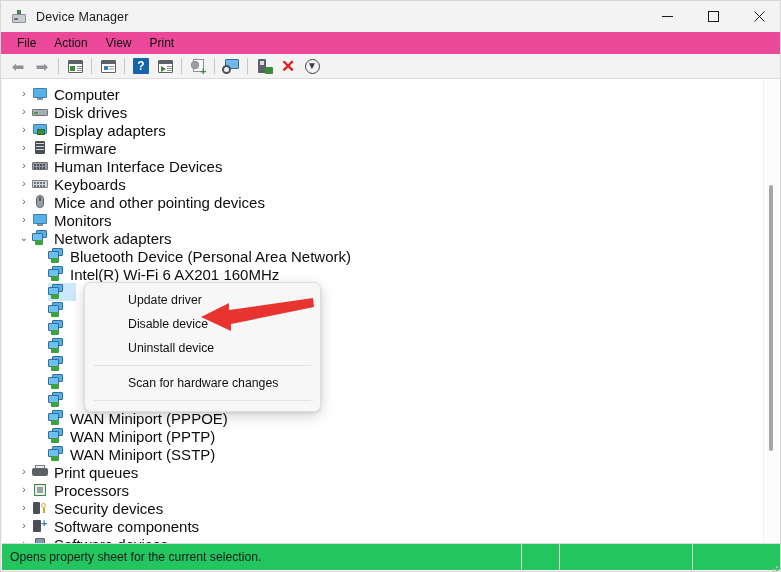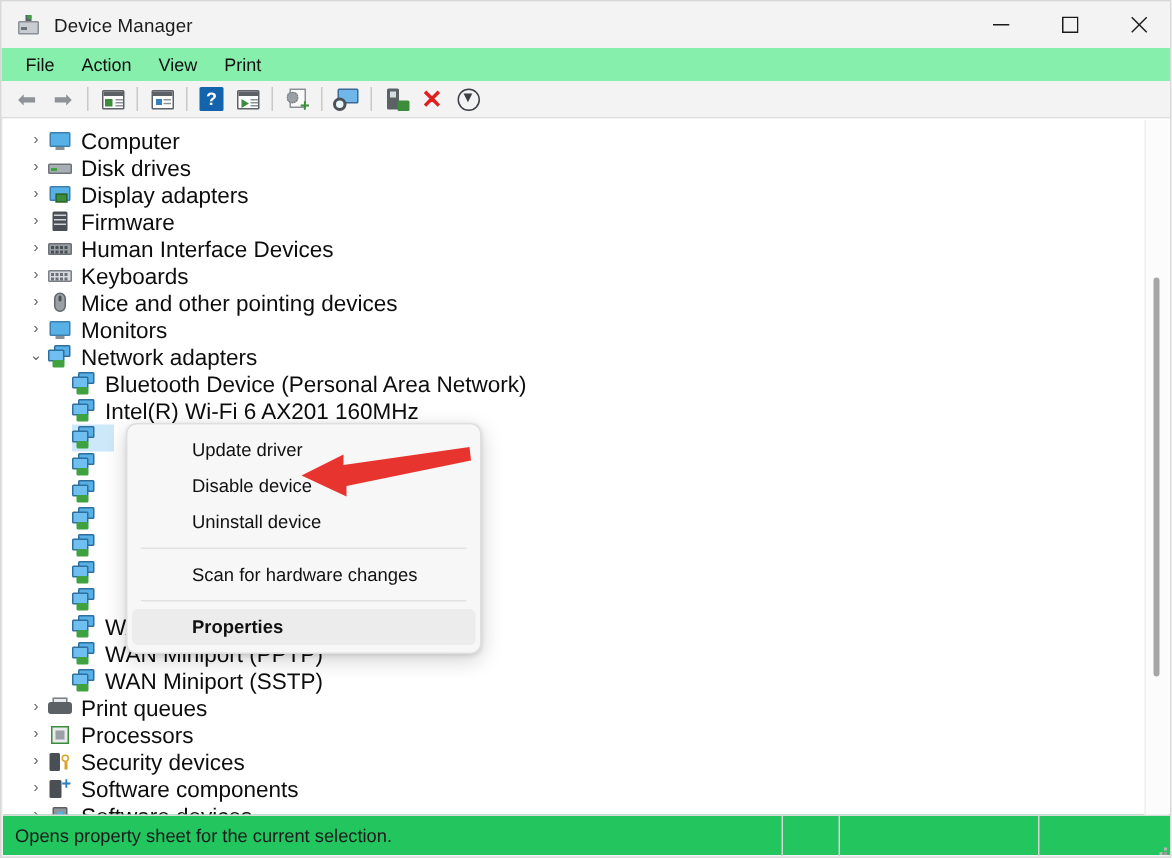--- a/index.html
+++ b/index.html
@@ -52,21 +52,21 @@
   .winbtn {
     width: 46px; height: 31px;
     display: flex; align-items: center; justify-content: center;
     color: #1b1b1b;
   }
   .winbtn svg { display: block; }
 
   
   .menubar {
     position: absolute; left: 0; top: 31px; width: 781px; height: 22px;
-    background: #86efac;
+    background: #ec4899;
     display: flex; align-items: center; padding-left: 7px;
   }
   .menu-item {
     font-size: 12px; color: #111; padding: 2px 9px; white-space: nowrap;
   }
 
   
   .toolbar {
     position: absolute; left: 0; top: 53px; width: 781px; height: 25px;
     background: #f3f3f3;
@@ -696,21 +696,20 @@
     <div class="thumb"></div>
   </div>
 
   <div class="ctxmenu" id="ctxmenu">
       <div class="ctx-item">Update driver</div>
       <div class="ctx-item">Disable device</div>
       <div class="ctx-item">Uninstall device</div>
       <div class="ctx-sep"></div>
       <div class="ctx-item">Scan for hardware changes</div>
       <div class="ctx-sep"></div>
-      <div class="ctx-item bold hl">Properties</div>
     </div>
 
   <div class="redarrow">
     <svg width="116" height="38" viewBox="0 0 116 38">
       <g>
         <polygon points="2,20 30,6 30,13 114,1 115,10 32,27 32,34" fill="#e8342e"></polygon>
       </g>
     </svg>
   </div>
 

